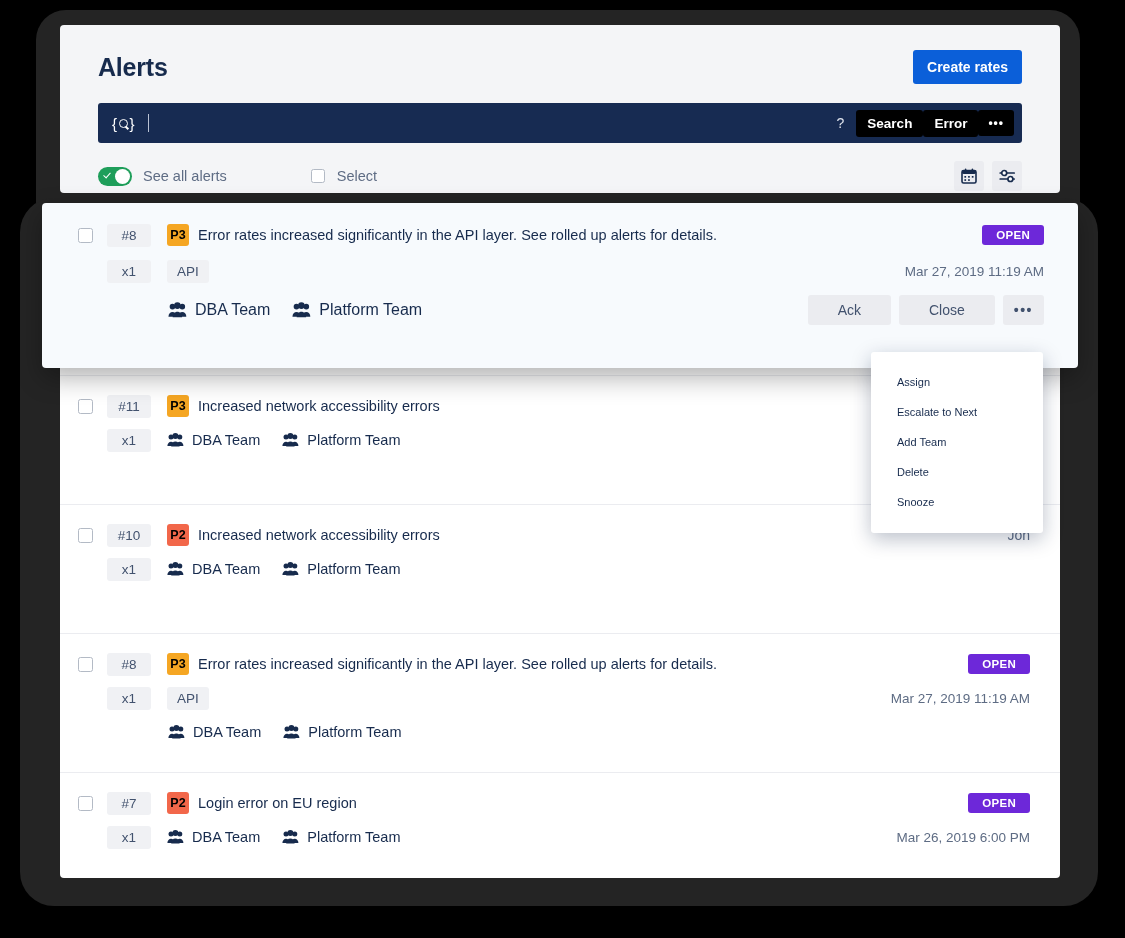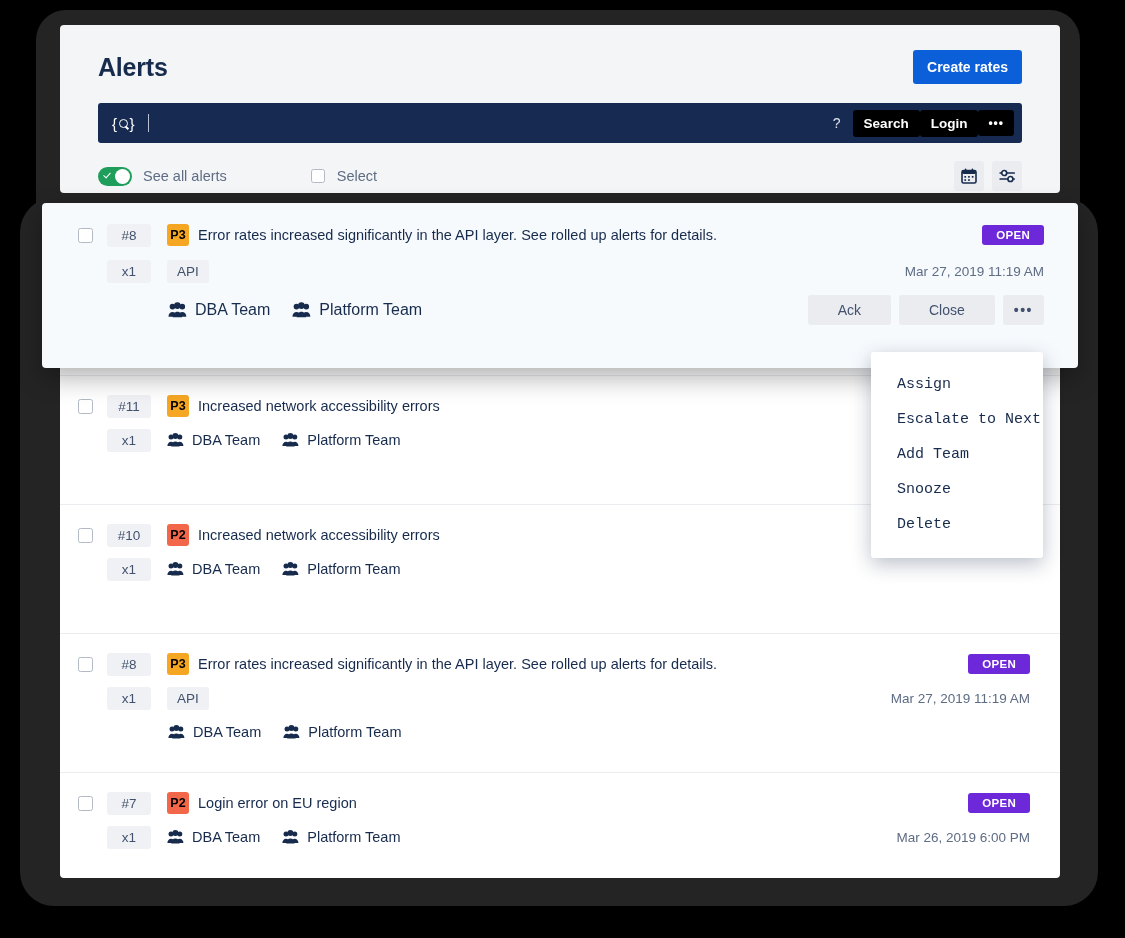--- a/index.html
+++ b/index.html
@@ -346,26 +346,25 @@
     position: absolute;
     left: 871px; top: 352px;
     width: 172px;
     background: #ffffff;
     border-radius: 3px;
     box-shadow: 0 6px 20px rgba(9,30,66,0.28);
     padding: 15px 0 16px 0;
     z-index: 40;
   }
   .menu-item {
-    font-size: 15px;
+    font-size: 11px;
     color: #172b4d;
     padding: 9px 26px;
     cursor: pointer;
     white-space: nowrap;
-    font-family: Liberation Mono, monospace;
   }
 </style>
 </head>
 <body>
 
 <div id="stage">
 
   <div class="frame frame-top"></div>
   <div class="frame frame-bottom"></div>
 
@@ -379,21 +378,21 @@
 
       <div class="searchbar">
         <span class="query-icon">
           {<span class="mag"></span>}
         </span>
         <div class="search-input-area">
           <div class="search-caret"></div>
         </div>
         <span class="help-q">?</span>
         <button class="sb-btn">Search</button>
-        <button class="sb-btn">Login</button>
+        <button class="sb-btn">Error</button>
         <button class="sb-btn dots">•••</button>
       </div>
 
       <div class="toggle-row">
         <div class="toggle">
           <span class="tick"></span>
           <span class="knob"></span>
         </div>
         <span class="toggle-label">See all alerts</span>
 
@@ -658,17 +657,17 @@
         <button class="act-btn">Close</button>
         <button class="act-btn dots">•••</button>
       </span>
     </div>
   </div>
 
   <div class="menu">
     <div class="menu-item">Assign</div>
     <div class="menu-item">Escalate to Next</div>
     <div class="menu-item">Add Team</div>
+    <div class="menu-item">Delete</div>
     <div class="menu-item">Snooze</div>
-    <div class="menu-item">Delete</div>
   </div>
 
 </div>
 
 </body></html>

